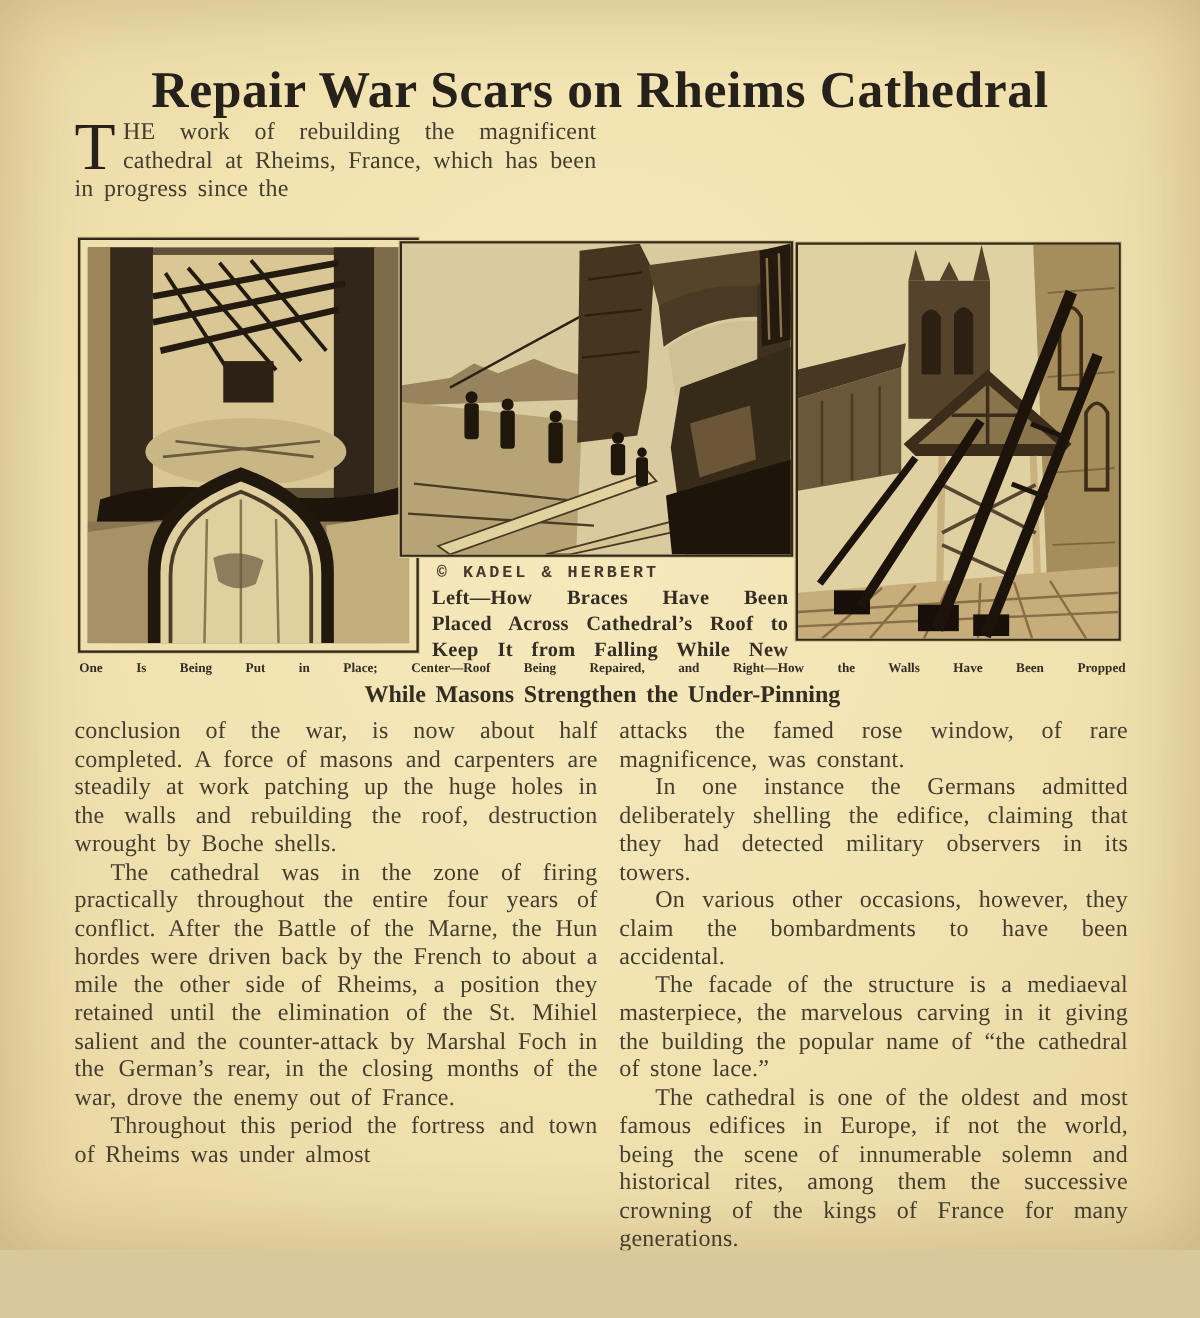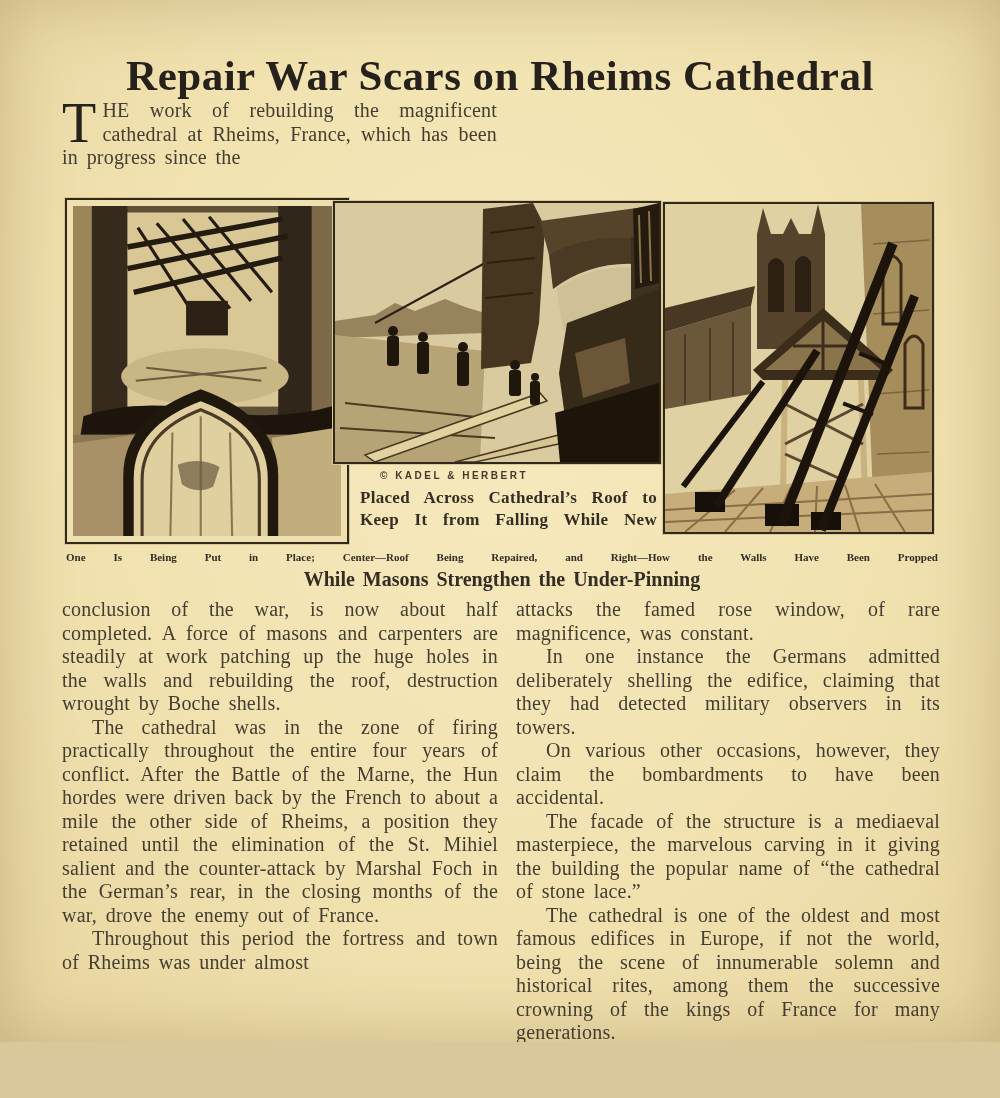--- a/index.html
+++ b/index.html
@@ -38,23 +38,23 @@
     border:2px solid #32281a;
     background:#efe0b0;
     box-shadow:0 0 0 1px #d9c795;
   }
   .photo svg{display:block;width:100%;height:100%;}
   .photo-left{left:65px;top:198px;width:268px;height:330px;padding:6px;}
   .photo-center{left:333px;top:201px;width:324px;height:259px;}
   .photo-right{left:663px;top:202px;width:267px;height:328px;}
 
   .credit{
-    position:absolute;left:380px;top:470px;
-    font-family:Liberation Sans, sans-serif;
-    font-size:10px;font-weight:700;letter-spacing:2.5px;color:#44392b;
+    position:absolute;left:364px;top:470px;
+    font-family:Liberation Mono, monospace;
+    font-size:14px;font-weight:700;letter-spacing:2.5px;color:#44392b;
   }
   .caption-block{
     position:absolute;left:360px;top:487px;width:297px;
     font-size:17px;font-weight:700;line-height:22px;
     color:#342d23;word-spacing:5px;letter-spacing:.3px;
   }
   .caption-block .cap-line{text-align:justify;text-align-last:justify;}
   .caption-wide{
     position:absolute;left:66px;top:547px;width:872px;
     font-size:11px;font-weight:700;line-height:21px;color:#342d23;
@@ -225,20 +225,21 @@
         <line x1="54" y1="298" x2="150" y2="150" stroke-width="8"></line>
         <line x1="20" y1="280" x2="96" y2="180" stroke-width="6"></line>
         <line x1="180" y1="200" x2="206" y2="210" stroke-width="4"></line>
         <line x1="196" y1="150" x2="222" y2="160" stroke-width="4"></line>
       </g>
     </svg>
   </figure>
 
   <div class="credit">© KADEL &amp; HERBERT</div>
   <div class="caption-block">
+    <div class="cap-line">Left—How Braces Have Been</div>
     <div class="cap-line">Placed Across Cathedral’s Roof to</div>
     <div class="cap-line">Keep It from Falling While New</div>
   </div>
   <div class="caption-wide">One Is Being Put in Place; Center—Roof Being Repaired, and Right—How the Walls Have Been Propped</div>
   <div class="caption-last">While Masons Strengthen the Under-Pinning</div>
 
   <div class="col body-left">
     <p class="flush">conclusion of the war, is now about half completed. A force of masons and carpenters are steadily at work patching up the huge holes in the walls and rebuilding the roof, destruction wrought by Boche shells.</p>
     <p>The cathedral was in the zone of firing practically throughout the entire four years of conflict. After the Battle of the Marne, the Hun hordes were driven back by the French to about a mile the other side of Rheims, a position they retained until the elimination of the St. Mihiel salient and the counter-attack by Marshal Foch in the German’s rear, in the closing months of the war, drove the enemy out of France.</p>
     <p>Throughout this period the fortress and town of Rheims was under almost</p>

